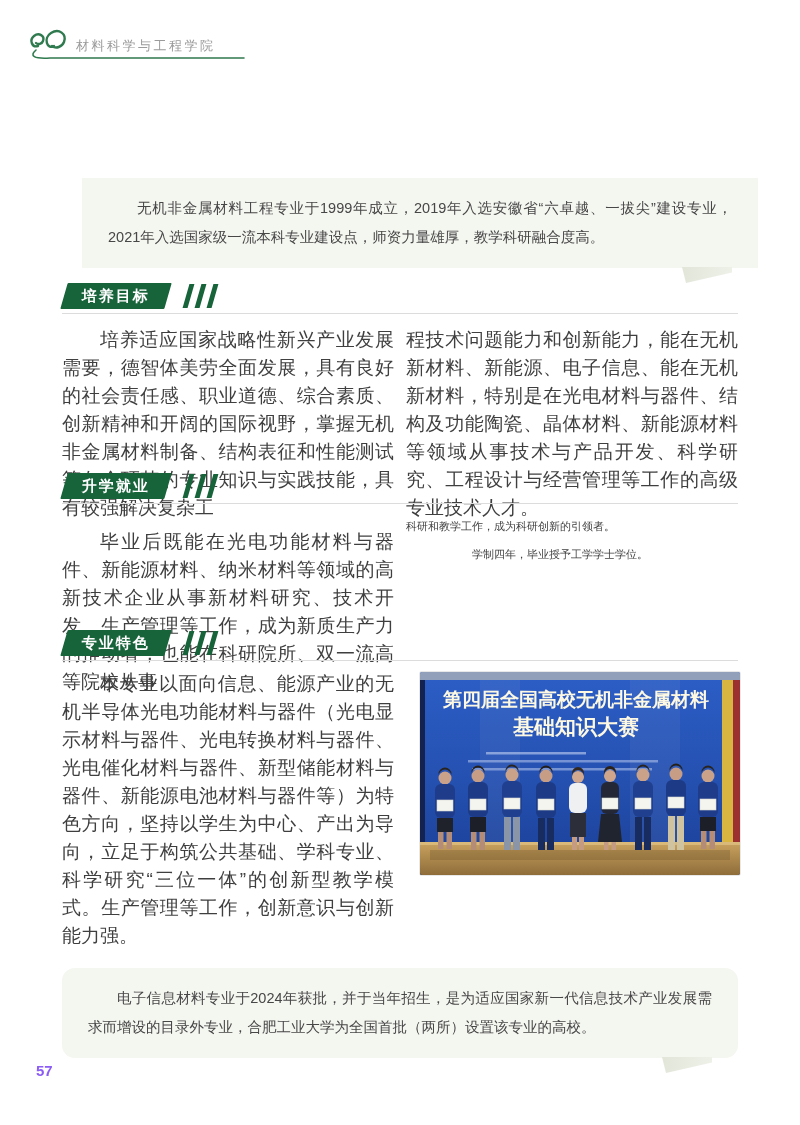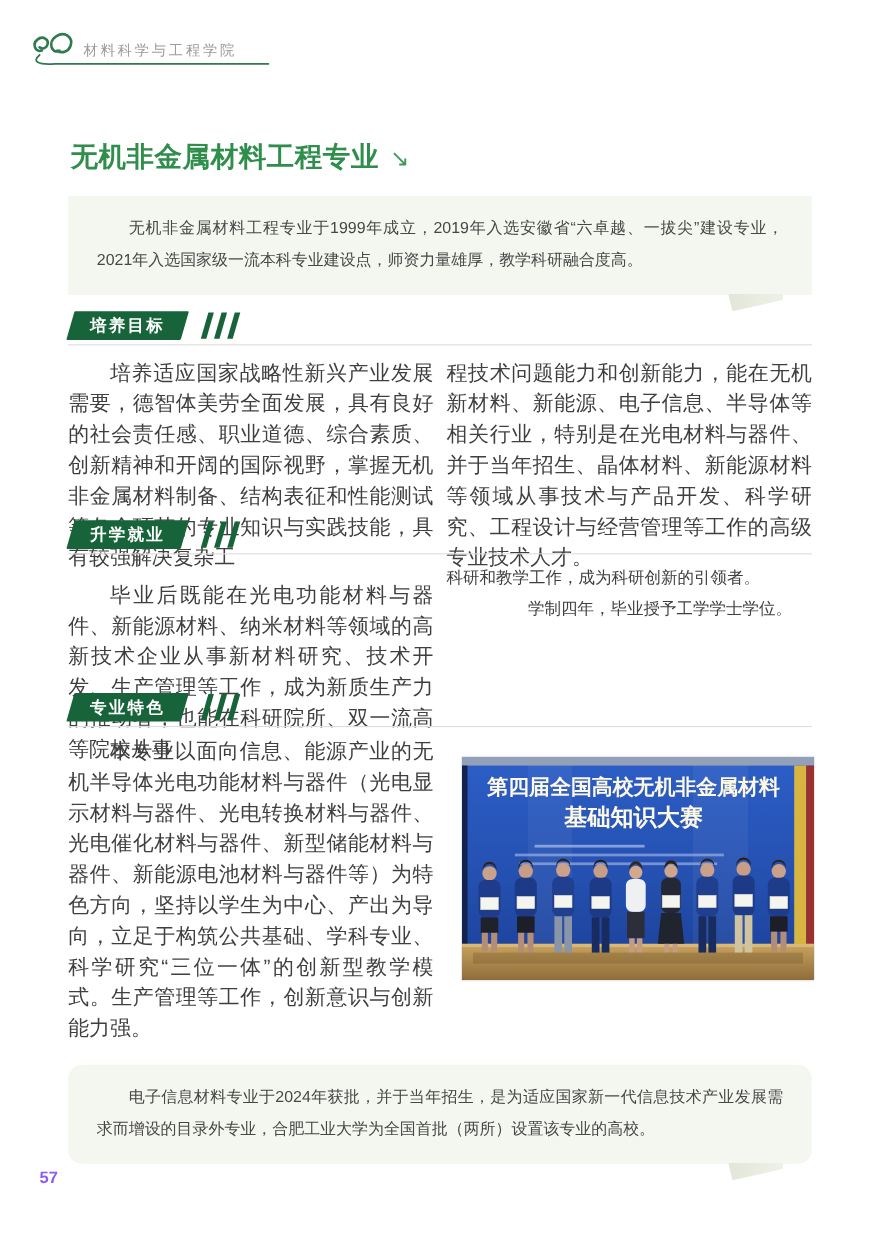--- a/index.html
+++ b/index.html
@@ -52,68 +52,65 @@
   
   .colp{
     position:absolute;margin:0;font-size:19px;line-height:28px;color:#3f3f3f;
     text-align:justify;width:332px;
   }
   .colp.indent{text-indent:2em;}
   .col-left{left:62px;}
   .col-right{left:406px;}
   .colstack{position:absolute;left:406px;width:332px;}
   .colstack p{
-    margin:0;font-size:15px;line-height:28px;color:#3f3f3f;text-align:justify;
+    margin:0;font-size:11px;line-height:28px;color:#3f3f3f;text-align:justify;
   }
   .colstack p.indent{text-indent:2em;margin-left:44px;}
   
   .photo{
-    position:absolute;left:420px;top:688px;width:320px;height:203px;
+    position:absolute;left:420px;top:672px;width:320px;height:203px;
     border-radius:2px;overflow:hidden;box-shadow:0 0 0 1px #e8e8e8;
   }
   
   .pagenum{
     position:absolute;left:36px;top:1062px;font-size:15px;font-weight:bold;
     color:#8b5cf6;
   }
 </style>
 </head>
 <body>
 
 <div class="page">
 
   <svg class="hdr-logo" width="228" height="38" viewBox="0 0 228 38">
     <path d="M14 20 C8 22,5 14,10 10 C15 6,21 10,19 15 C18 18,14 19,12 17" fill="none" stroke="#2f7a4e" stroke-width="2.4" stroke-linecap="round"></path>
     <path d="M30 20 C23 24,19 12,27 7 C35 2,43 8,40 16 C38 21,32 23,28 20" fill="none" stroke="#2f7a4e" stroke-width="2.4" stroke-linecap="round"></path>
     <path d="M12 24 C5 30,10 33,26 32 L220 32" fill="none" stroke="#2f7a4e" stroke-width="1.6" stroke-linecap="round"></path>
   </svg>
   <div class="hdr-college">材料科学与工程学院</div>
 
-  <div class="sec-title" style="top:126px;">
-    <span>无机非金属材料工程专业</span><span class="arrow">↘</span>
-  </div>
-
-  <div class="intro-box" style="top:178px;">
+
+  <div class="intro-box" style="top:178px;margin-left:20px;">
     <p>无机非金属材料工程专业于1999年成立，2019年入选安徽省“六卓越、一拔尖”建设专业，2021年入选国家级一流本科专业建设点，师资力量雄厚，教学科研融合度高。</p>
     <div class="tail"></div>
   </div>
 
   <div class="badge-row" style="top:283px;">
     <div class="badge">
       <span>培养目标</span>
     </div>
     <div class="stripes">
         <i></i>
         <i></i>
         <i></i>
       </div>
   </div>
   <div class="rule" style="top:313px;"></div>
   <p class="colp col-left indent" style="top:326px;">培养适应国家战略性新兴产业发展需要，德智体美劳全面发展，具有良好的社会责任感、职业道德、综合素质、创新精神和开阔的国际视野，掌握无机非金属材料制备、结构表征和性能测试等各个环节的专业知识与实践技能，具有较强解决复杂工</p>
-  <p class="colp col-right" style="top:326px;">程技术问题能力和创新能力，能在无机新材料、新能源、电子信息、半导体等相关行业，特别是在光电材料与器件、并于当年招生、晶体材料、新能源材料等领域从事技术与产品开发、科学研究、工程设计与经营管理等工作的高级专业技术人才。</p>
+  <p class="colp col-right" style="top:326px;">程技术问题能力和创新能力，能在无机新材料、新能源、电子信息、能在无机新材料，特别是在光电材料与器件、结构及功能陶瓷、晶体材料、新能源材料等领域从事技术与产品开发、科学研究、工程设计与经营管理等工作的高级专业技术人才。</p>
 
   <div class="badge-row" style="top:473px;">
     <div class="badge">
       <span>升学就业</span>
     </div>
     <div class="stripes">
         <i></i>
         <i></i>
         <i></i>
       </div>

